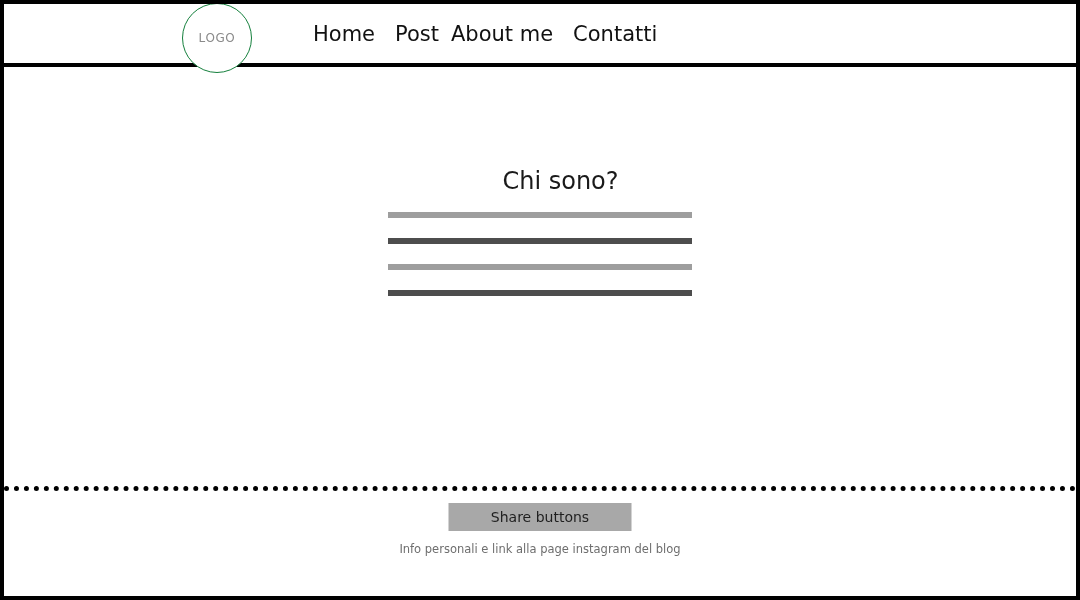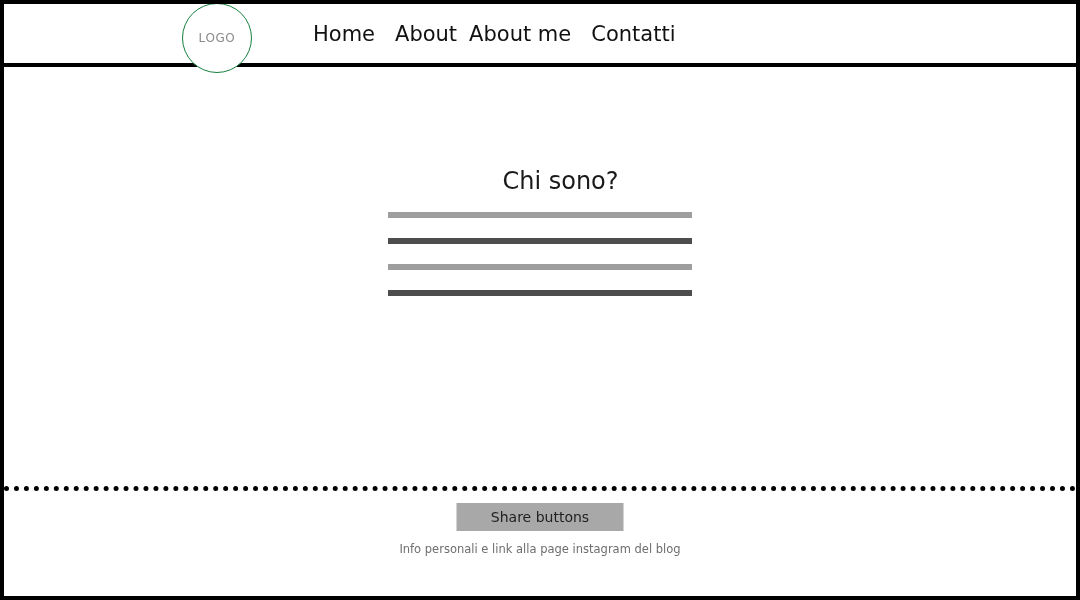--- a/index.html
+++ b/index.html
@@ -128,21 +128,21 @@
     bottom: 0;
     height: 105px;
     background: #ffffff;
   }
 
   .share-buttons {
     position: absolute;
     top: 12px;
     left: 50%;
     transform: translateX(-50%);
-    width: 167px;
+    width: 183px;
     height: 28px;
     background: #a8a8a8;
     border: none;
     display: flex;
     align-items: center;
     justify-content: center;
     font-size: 14px;
     color: #1f1f1f;
     font-family: "DejaVu Sans", sans-serif;
     padding: 0;
@@ -166,21 +166,21 @@
 <div class="wireframe">
 
   <div class="header">
 
     <div class="logo">
       <span class="logo-label">LOGO</span>
     </div>
 
     <nav class="nav">
       <a class="nav-item">Home</a>
-      <a class="nav-item tight">About</a>
+      <a class="nav-item tight">Post</a>
       <a class="nav-item tight">About me</a>
       <a class="nav-item">Contatti</a>
     </nav>
 
   </div>
 
   <div class="main">
 
     <h1 class="page-title">Chi sono?</h1>
 

